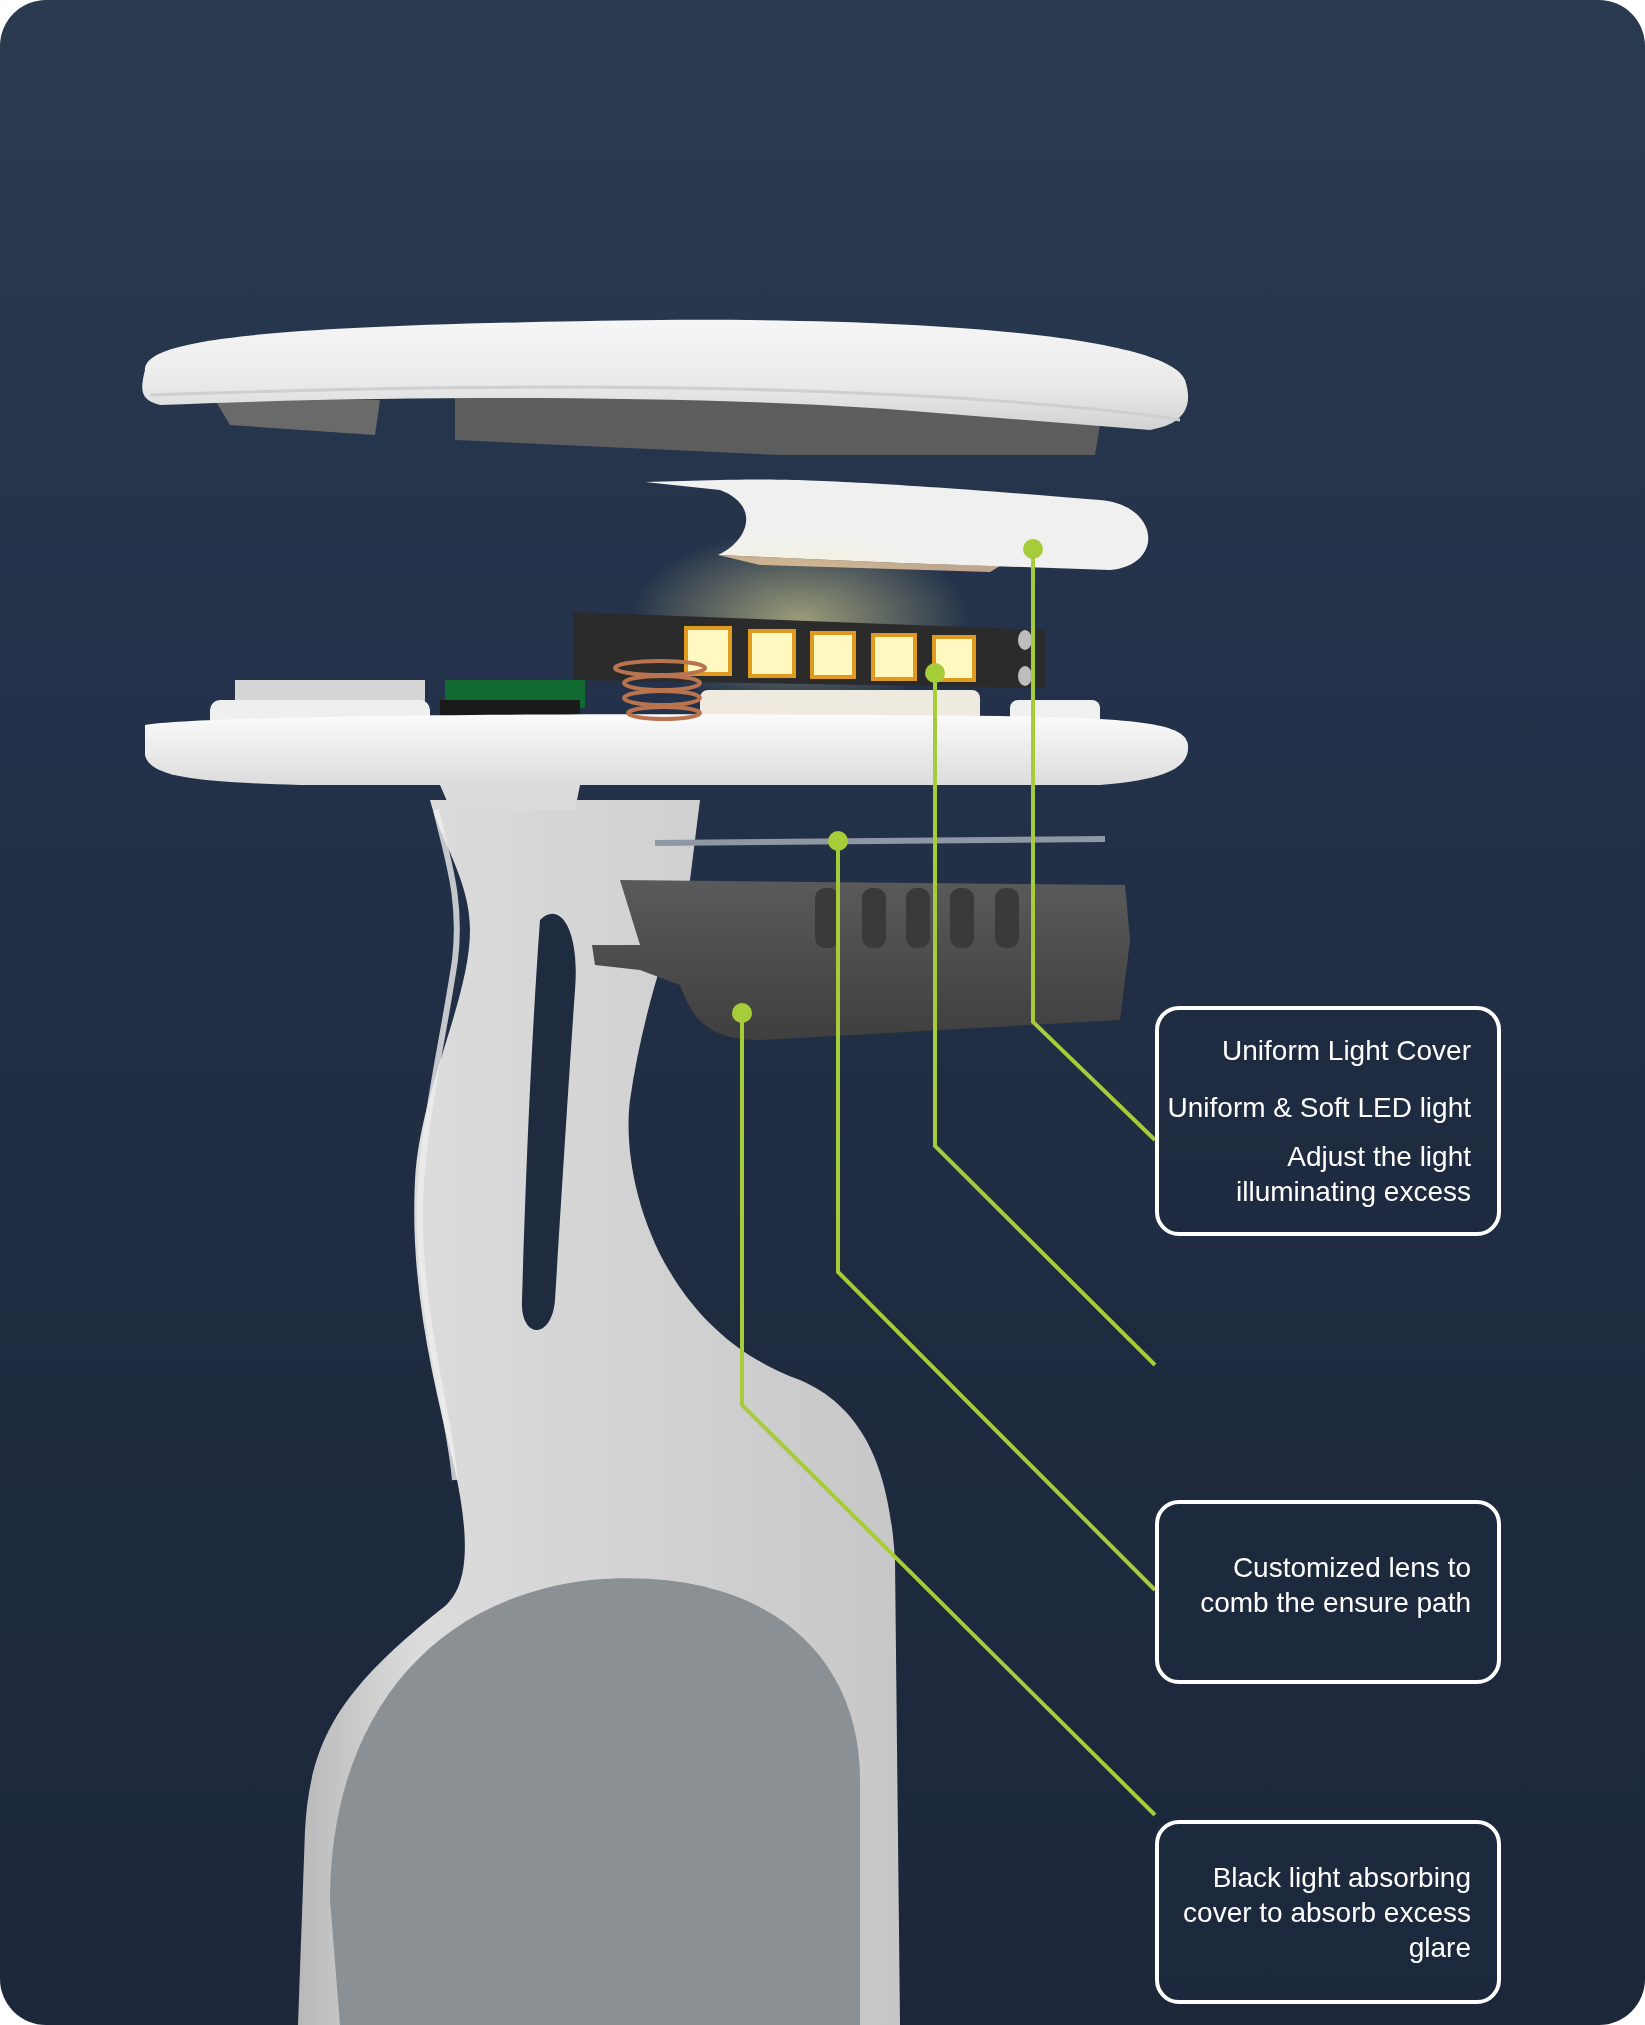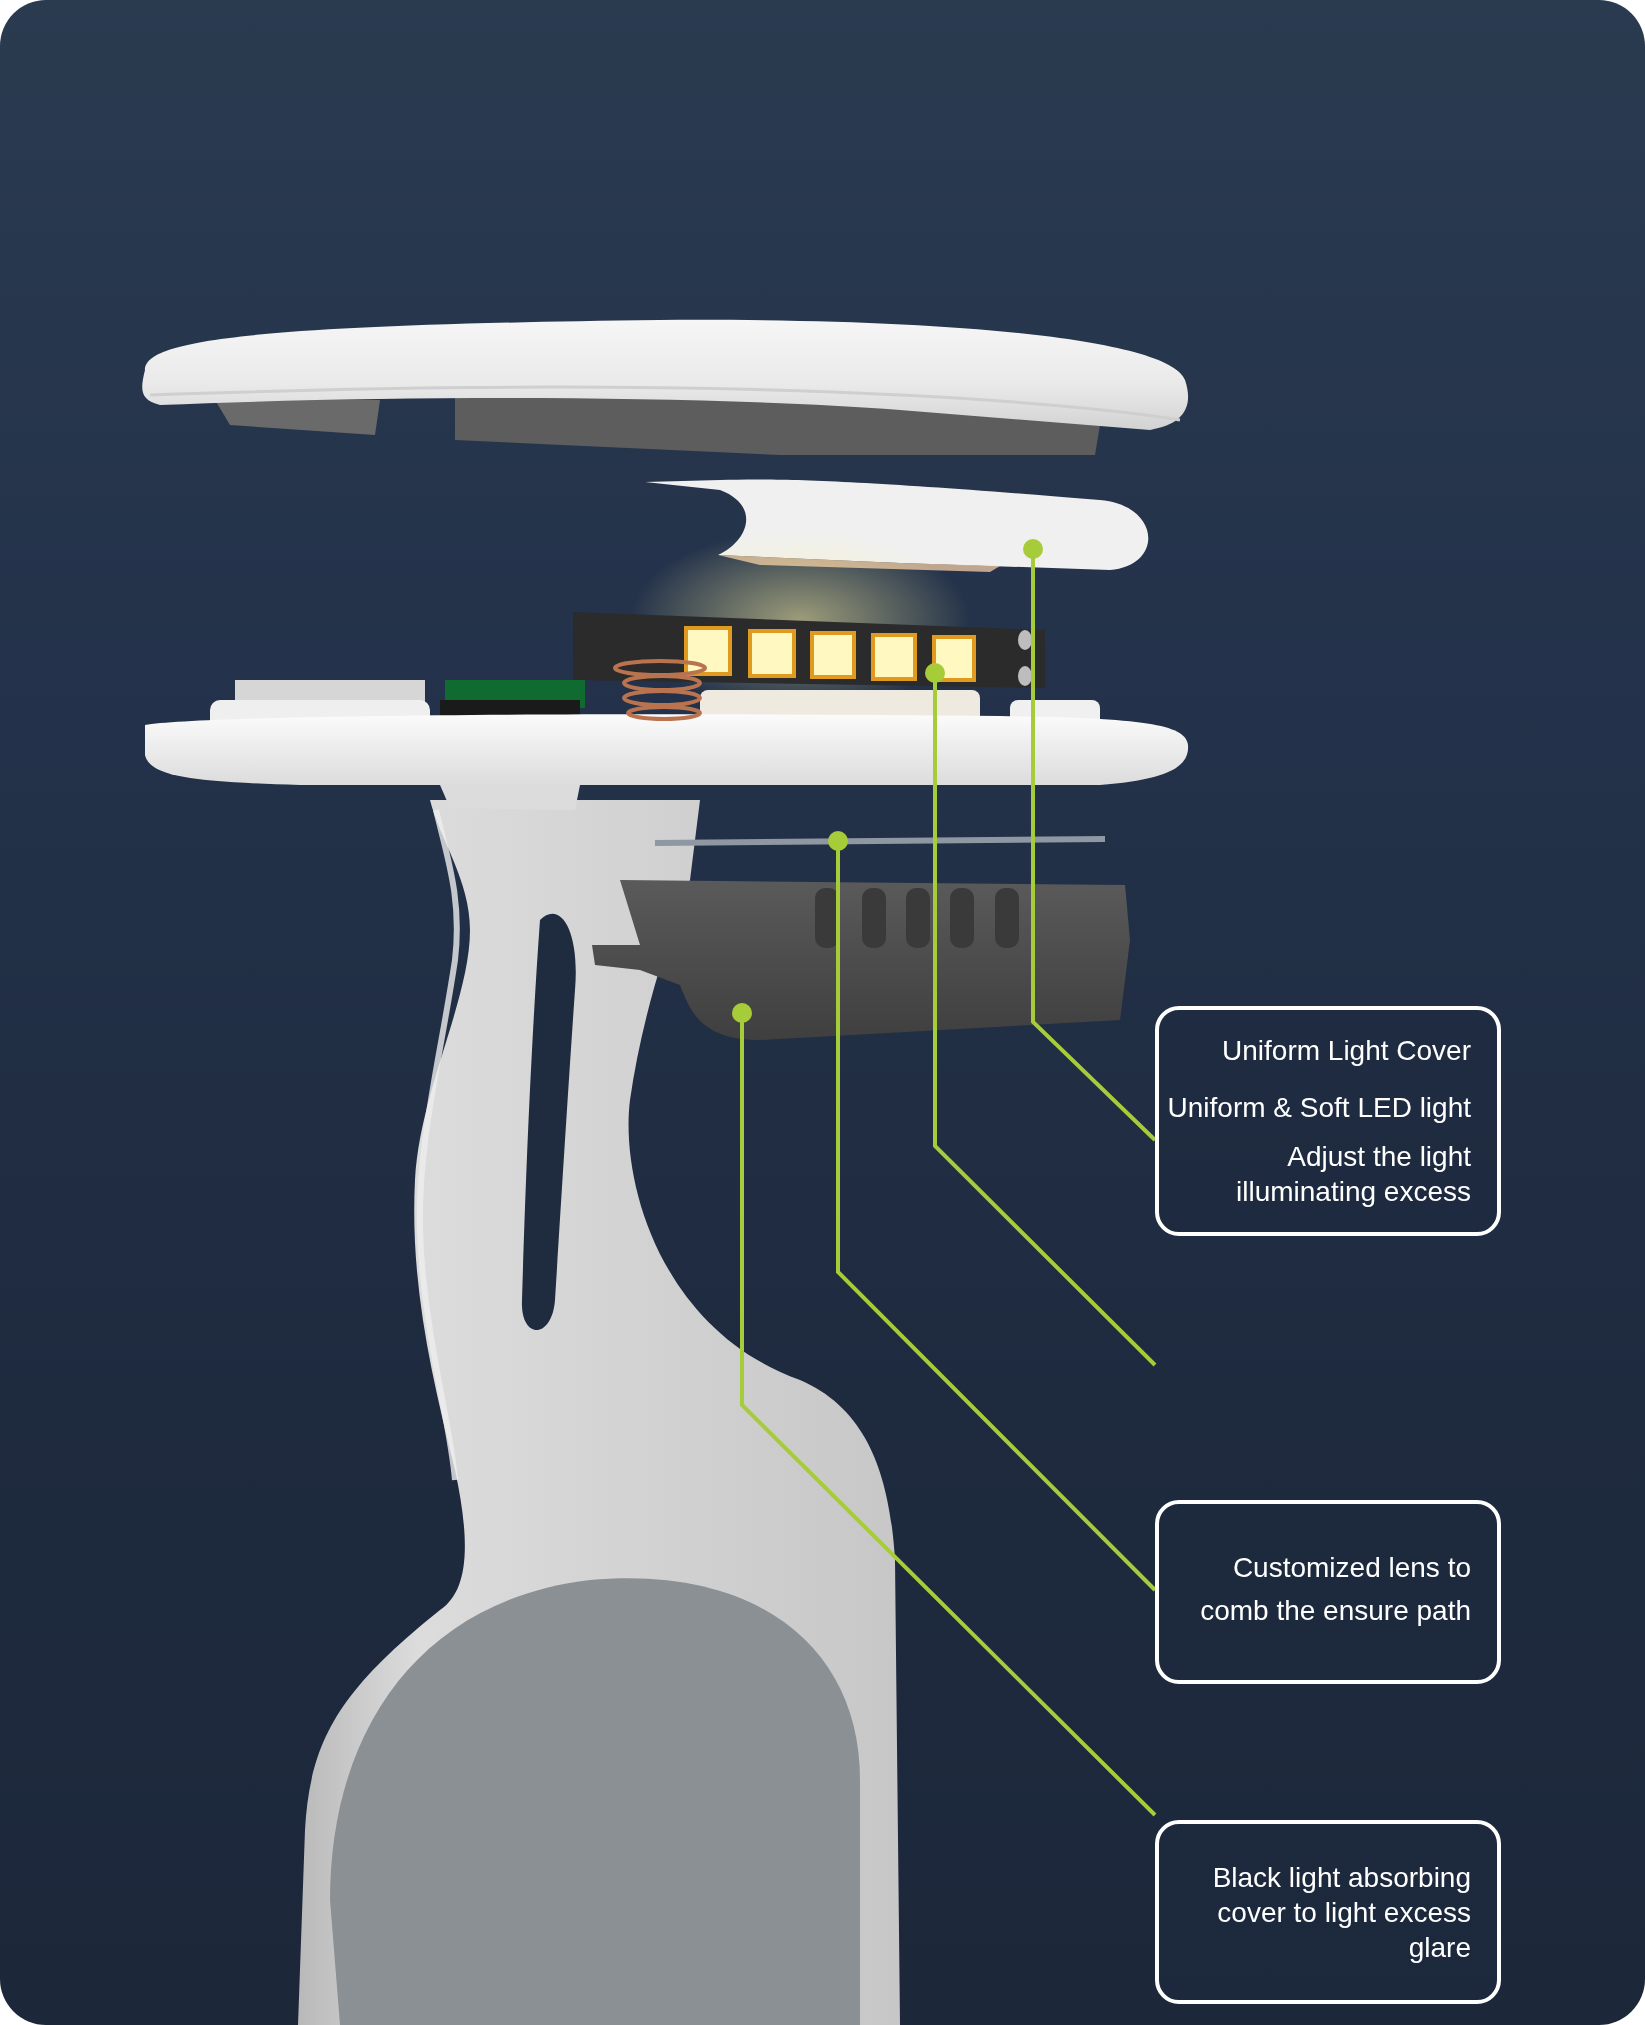--- a/index.html
+++ b/index.html
@@ -143,24 +143,24 @@
   <div class="callout-box" style="top:1006px; height:230px;">
     <span class="line">Uniform Light Cover</span>
     <span class="gap"></span>
     <span class="line">Uniform &amp; Soft LED light</span>
     <span class="gap" style="height:14px"></span>
     <span class="line">Adjust the light</span>
     <span class="line">illuminating excess</span>
   </div>
 
 
-  <div class="callout-box" style="top:1500px; height:184px; justify-content:flex-start; padding-top:46px;gap:8px;">
+  <div class="callout-box" style="top:1500px; height:184px; justify-content:flex-start; padding-top:46px;">
     <span class="line">Customized lens to</span>
     <span class="line">comb the ensure path</span>
   </div>
 
   <div class="callout-box" style="top:1820px; height:184px;">
     <span class="line">Black light absorbing</span>
-    <span class="line">cover to light excess</span>
+    <span class="line">cover to absorb excess</span>
     <span class="line">glare</span>
   </div>
 
 </div>
 
 </body></html>

